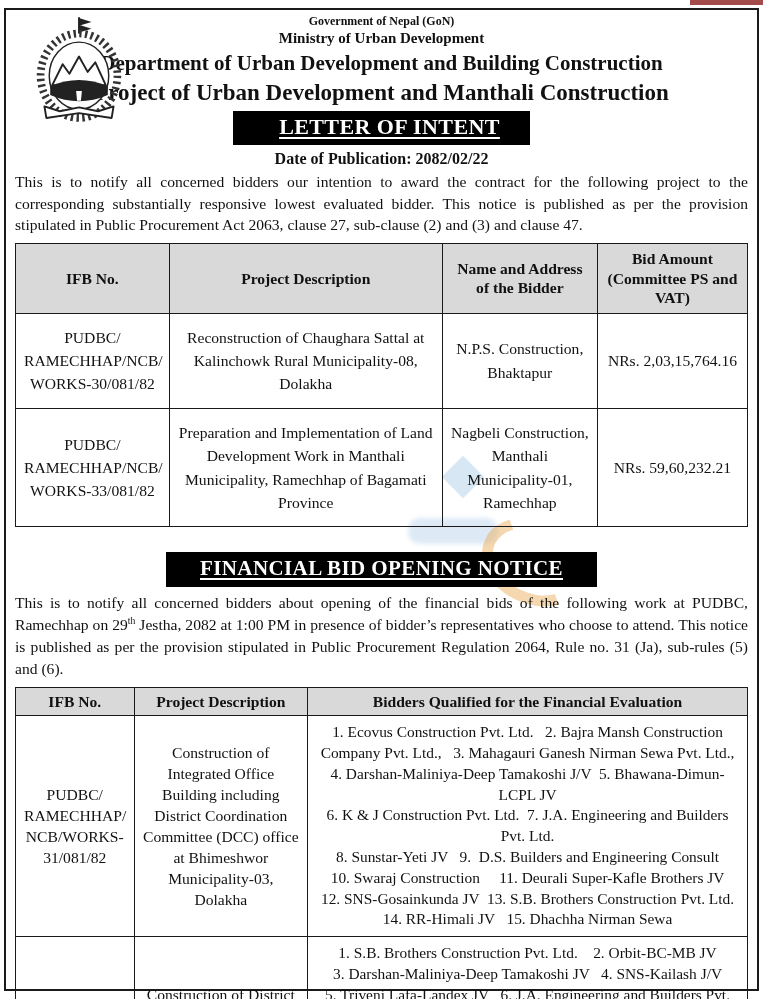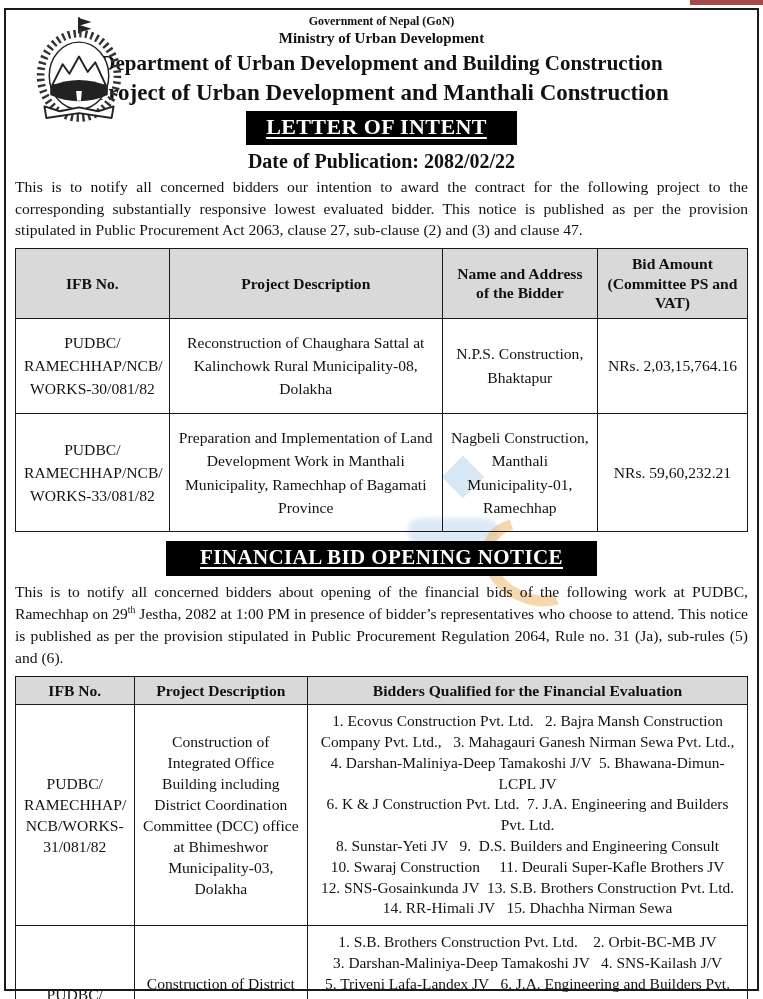--- a/index.html
+++ b/index.html
@@ -31,25 +31,25 @@
   .header{position:relative;text-align:center;line-height:1.18;margin-bottom:2px;}
   .emblem{position:absolute;left:16px;top:2px;width:96px;height:106px;}
   .h-line1{font-size:12px;font-weight:bold;}
   .h-line2{font-size:15px;font-weight:bold;margin-top:2px;}
   .h-line3{font-size:21px;font-weight:bold;margin-top:3px;}
   .h-line4{font-size:23px;font-weight:bold;margin-top:3px;}
   .h-line5{font-size:16px;font-weight:bold;margin-top:2px;}
 
   .title-box{
     display:table;margin:5px auto 5px auto;background:#000;color:#fff;
-    font-weight:bold;font-size:22px;padding:3px 30px 5px 20px;
+    font-weight:bold;font-size:22px;padding:3px 30px 5px 46px;
     text-decoration:underline;text-underline-offset:3px;letter-spacing:.4px;
   }
-  .title-box.fbon{font-size:21px;padding:4px 34px 6px 34px;margin-top:9px;}
-  .date-line{text-align:center;font-weight:bold;font-size:20px;margin:1px 0 3px 0;}
+  .title-box.fbon{font-size:21px;padding:4px 34px 6px 34px;margin-top:25px;}
+  .date-line{text-align:center;font-weight:bold;font-size:16px;margin:1px 0 3px 0;}
   .body-text{
     text-align:justify;font-size:15.6px;line-height:1.4;margin:3px 0 7px 0;
   }
   sup.th{font-size:.62em;vertical-align:super;line-height:0;}
 
   table{border-collapse:collapse;width:100%;table-layout:fixed;}
   table, th, td{border:1.6px solid #1a1a1a;}
   th{
     background:#d9d9d9;font-weight:bold;font-size:15.6px;
     padding:5px 6px;text-align:center;line-height:1.25;

